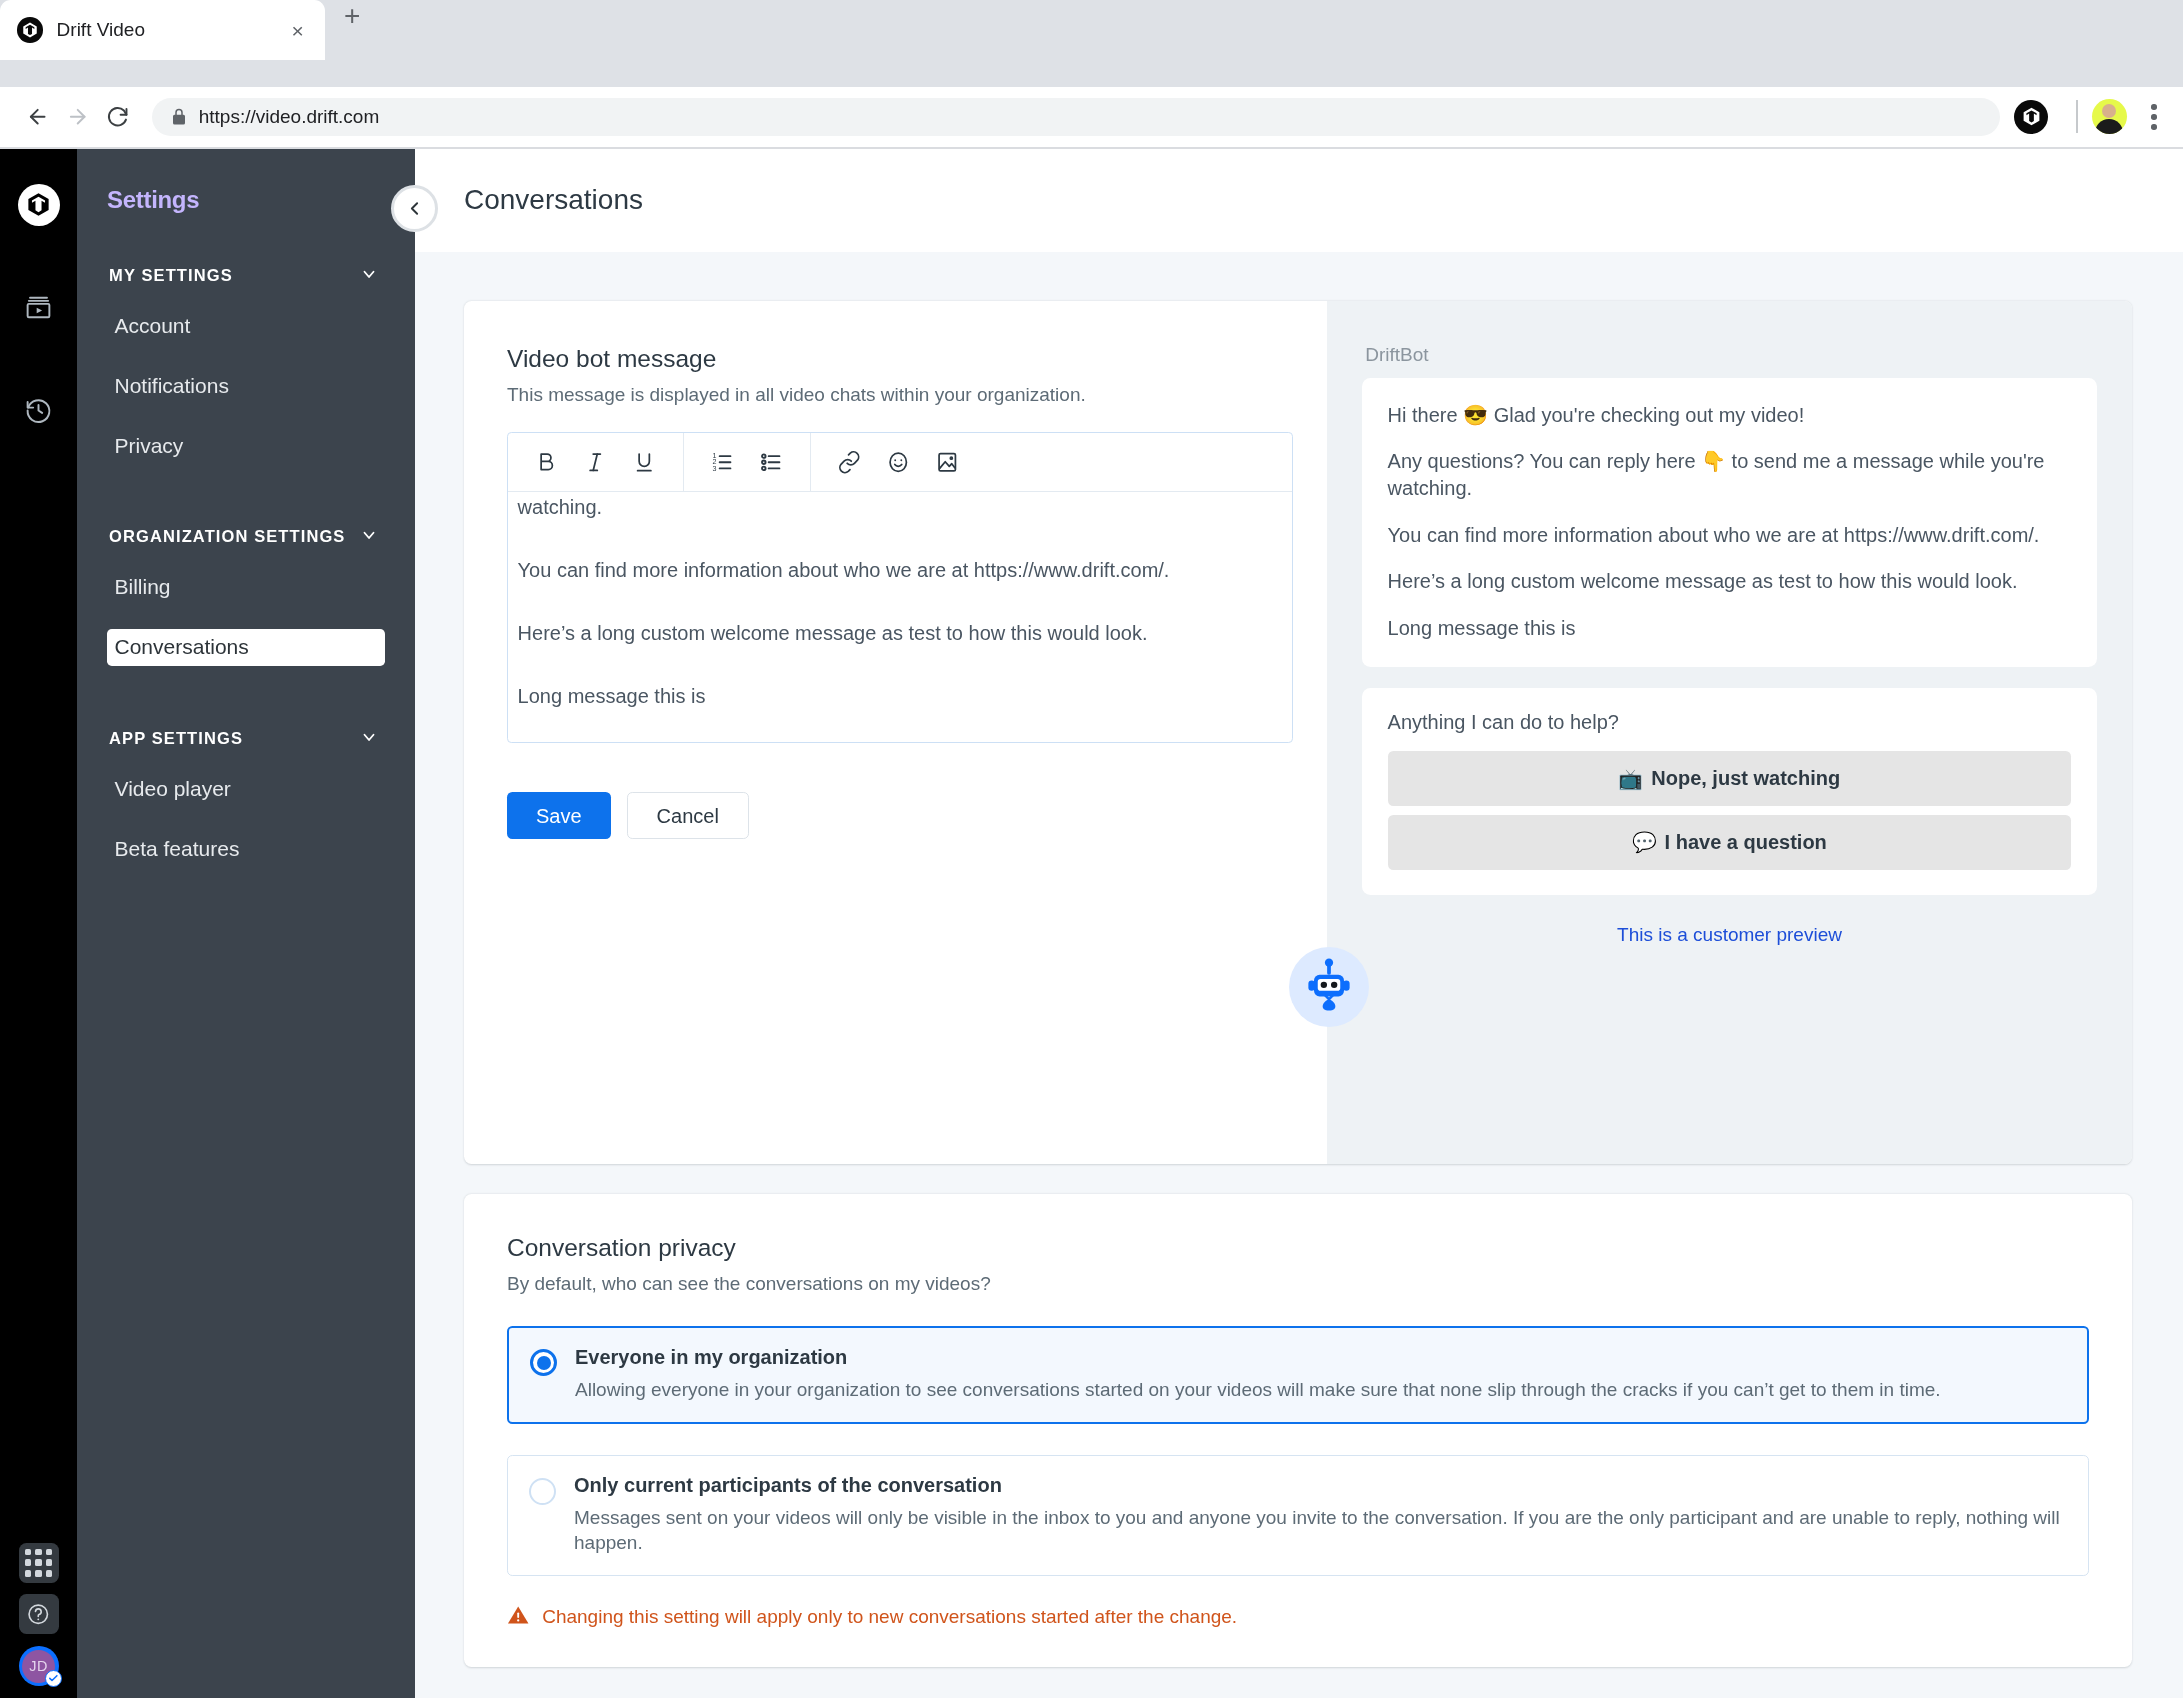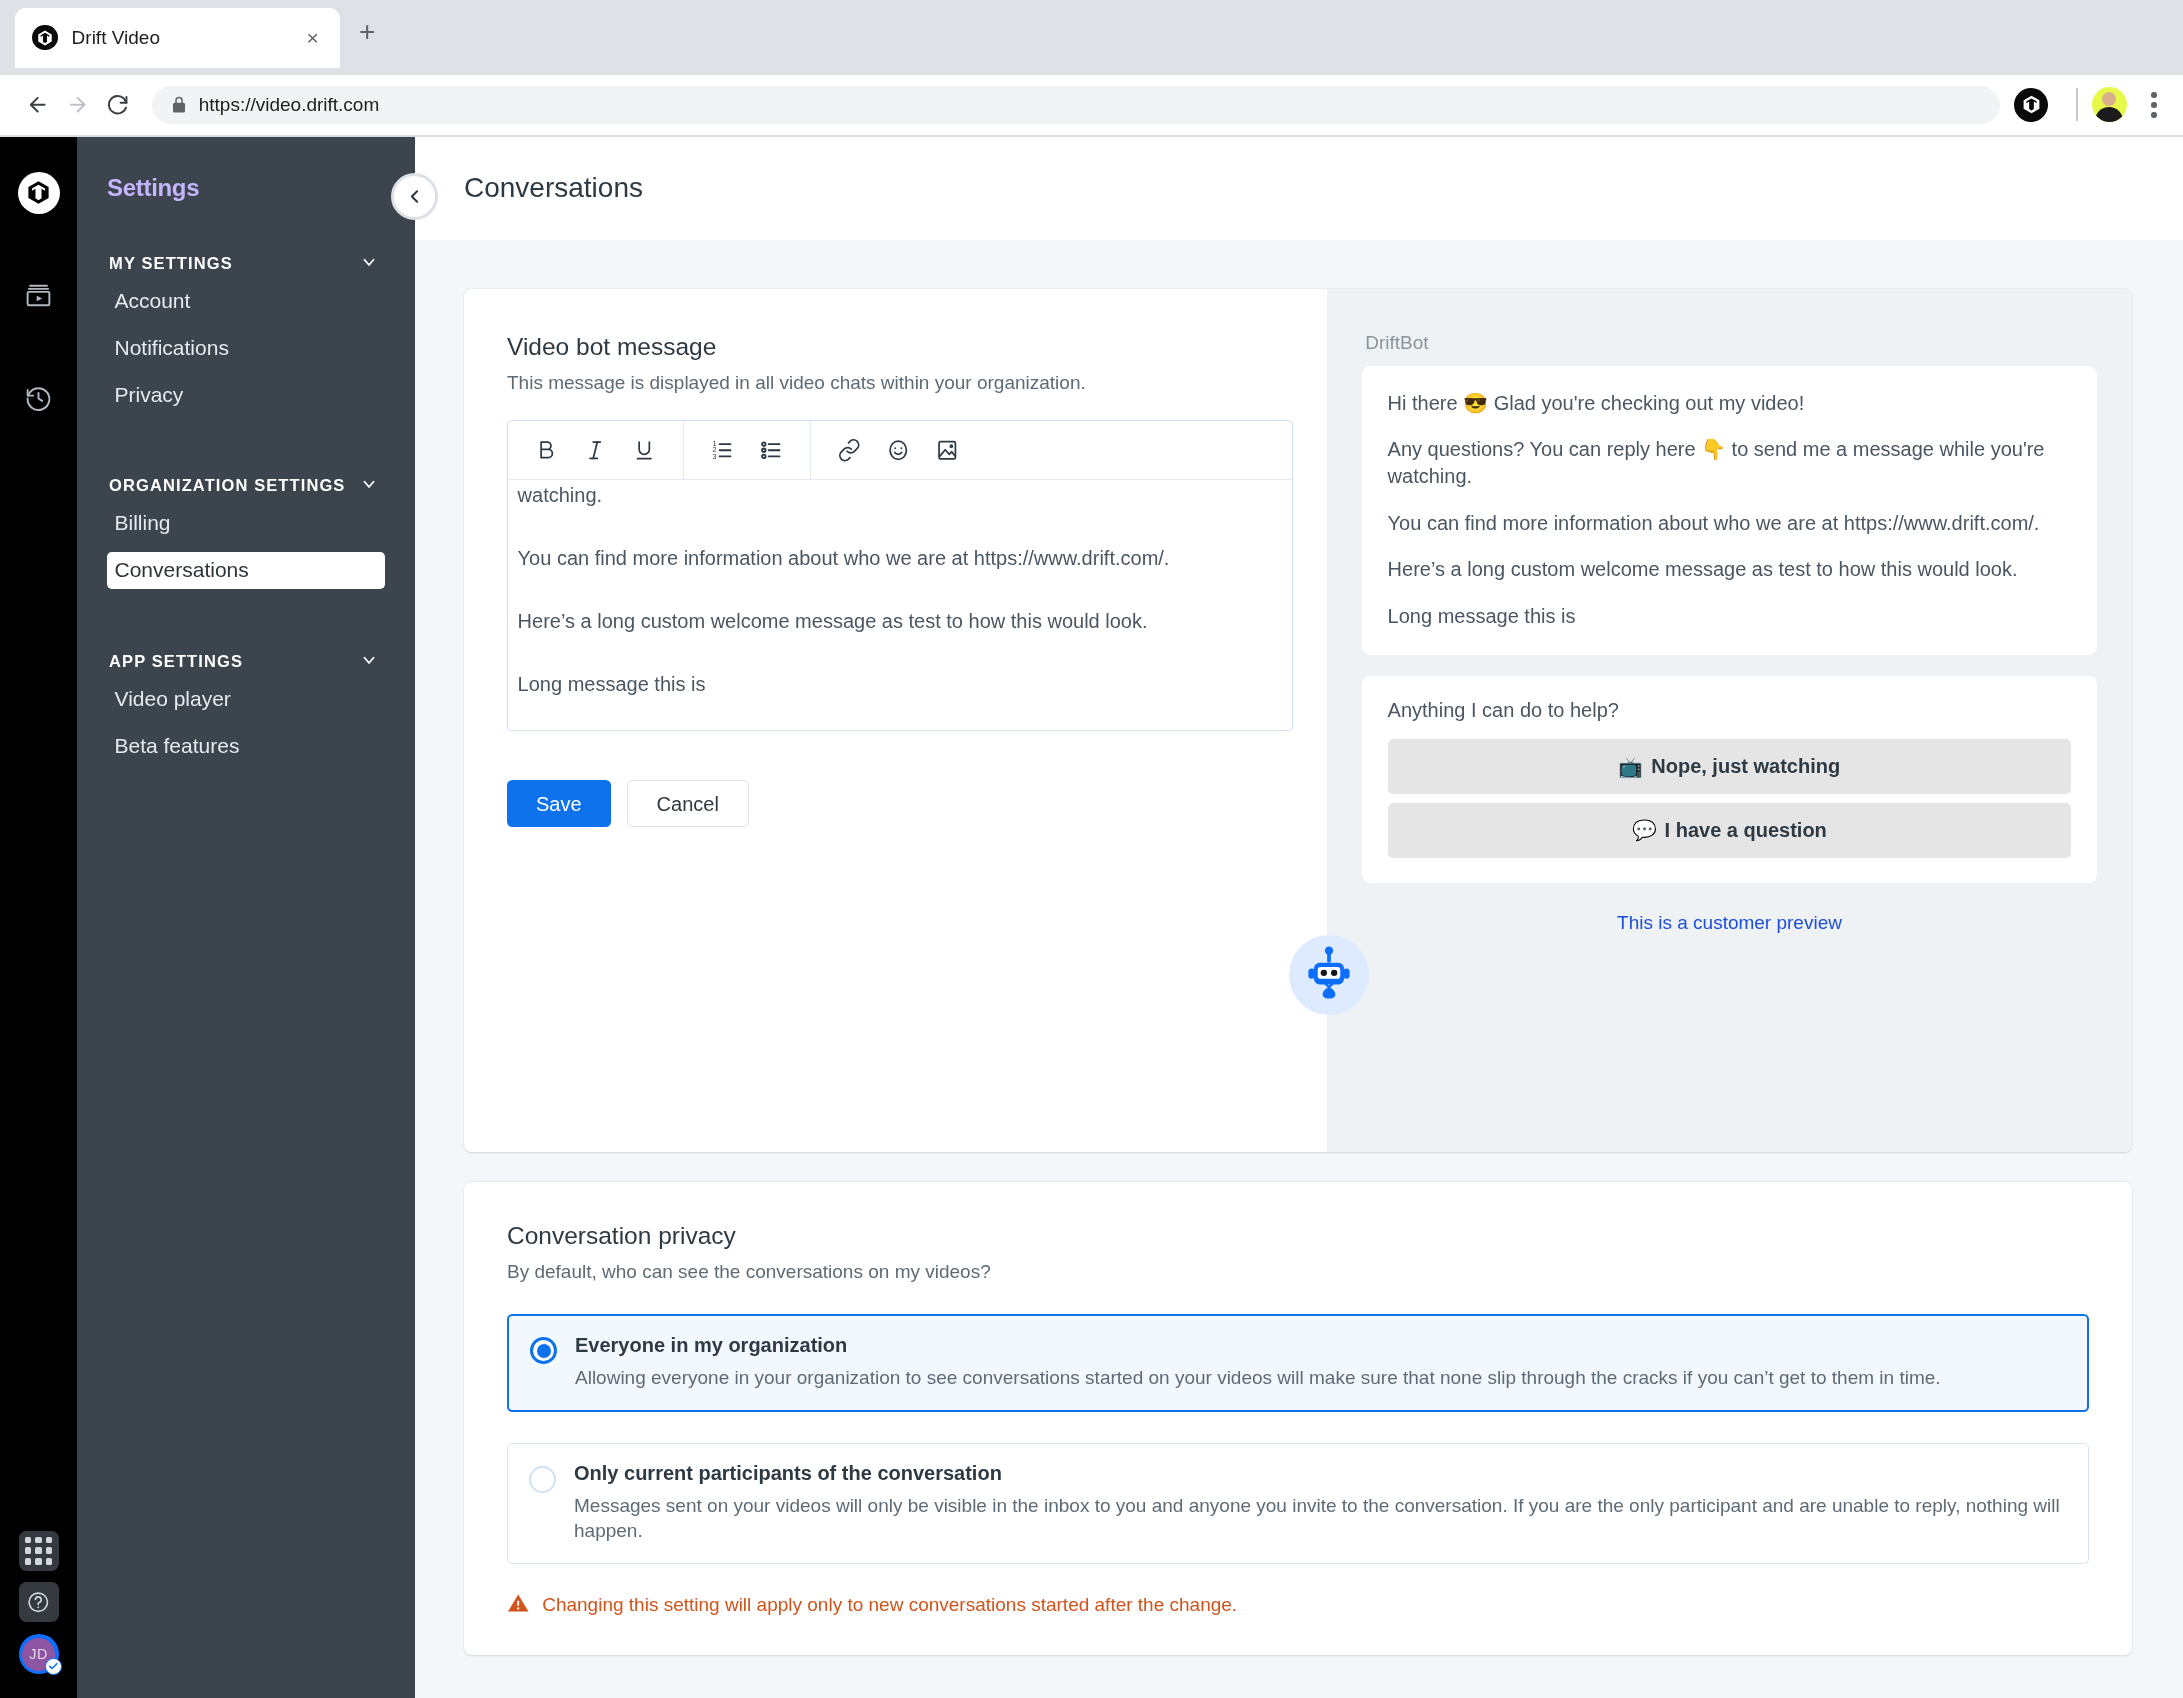--- a/index.html
+++ b/index.html
@@ -5,21 +5,21 @@
   * { box-sizing: border-box; margin: 0; padding: 0; }
   html, body {
     width: 2183px; height: 1699px;
     font-family: "Liberation Sans", sans-serif;
     background: #ffffff;
     overflow: hidden;
   }
 
   
   .browser-chrome { width: 100%; background: #dee1e6; }
-  .tabstrip { height: 75px; display: flex; align-items: center; padding-left: 15px; }
+  .tabstrip { height: 87px; display: flex; align-items: flex-start; }
   .tab {
     width: 325px; height: 60px; background: #ffffff;
     border-radius: 10.7px 10.7px 0 0;
     display: flex; align-items: center; padding: 0 17px;
     position: relative;
   }
   .tab-favicon {
     width: 25.6px; height: 25.6px; border-radius: 50%;
     background: #0a0a0a; flex: 0 0 auto;
     display: flex; align-items: center; justify-content: center;
@@ -99,21 +99,21 @@
     display: flex; align-items: center; justify-content: center;
   }
   .nav-group { margin-top: 51px; }
   .nav-group.second { margin-top: 62px; }
   .nav-group-head {
     display: flex; align-items: flex-end; justify-content: space-between;
     padding: 0 7.5px 0 2.1px;
   }
   .nav-group-label { color: #ffffff; font-size: 16.5px; font-weight: 700; letter-spacing: 1.1px; }
   .nav-item {
-    color: #e7eaed; font-size: 21px; padding: 6.4px 7.5px; margin-top: 10px;
+    color: #e7eaed; font-size: 21px; padding: 6.4px 7.5px; margin-top: 23px;
     border-radius: 4.8px;
   }
   .nav-item.active { background: #ffffff; color: #2d3439; }
 
   
   .main { flex: 1 1 auto; background: #ffffff; display: flex; flex-direction: column; min-width: 0; }
   .page-header { height: 103px; display: flex; align-items: center; padding-left: 49px; background: #ffffff; }
   .page-title { font-size: 28px; color: #2d3943; font-weight: 400; }
   .content-area {
     flex: 1 1 auto; background: #f4f7fa; padding: 49px 51px 0 49px; overflow: hidden;

